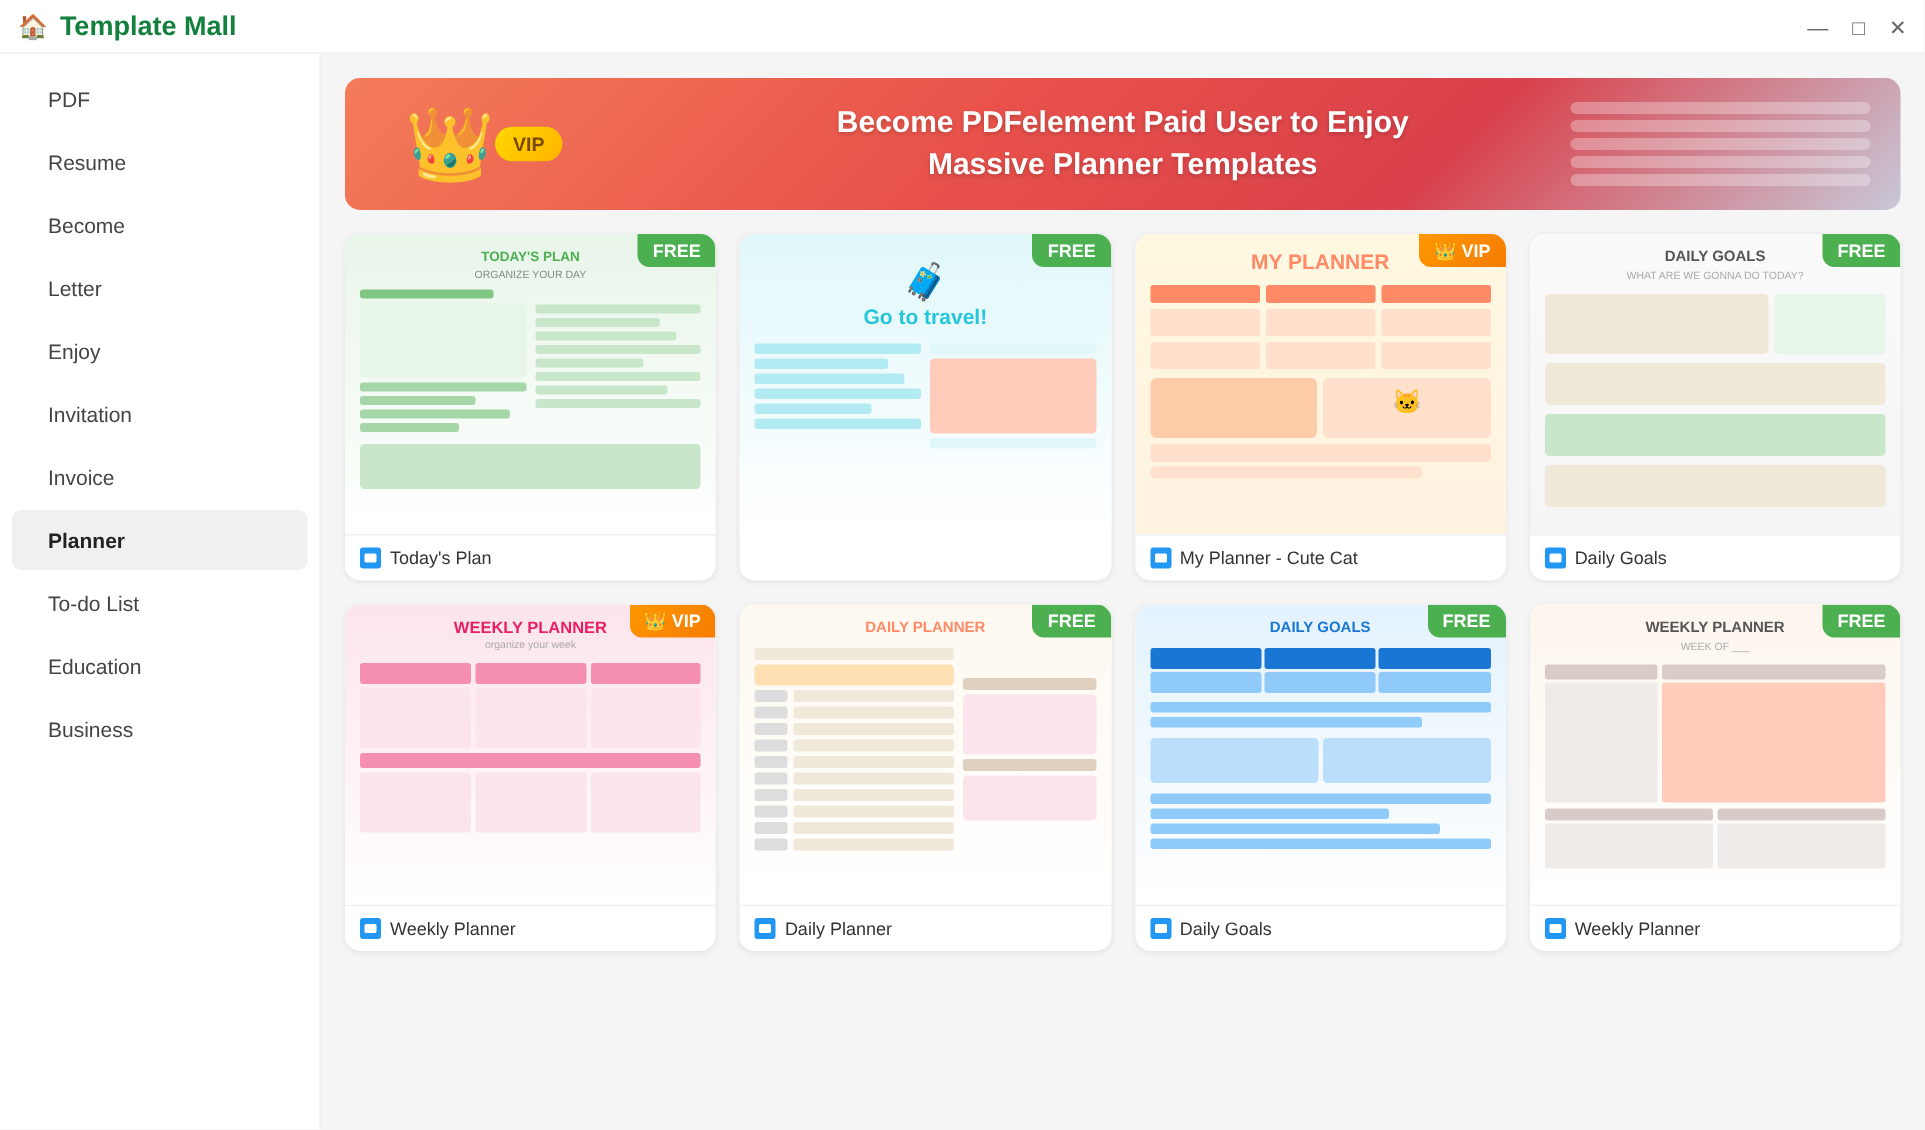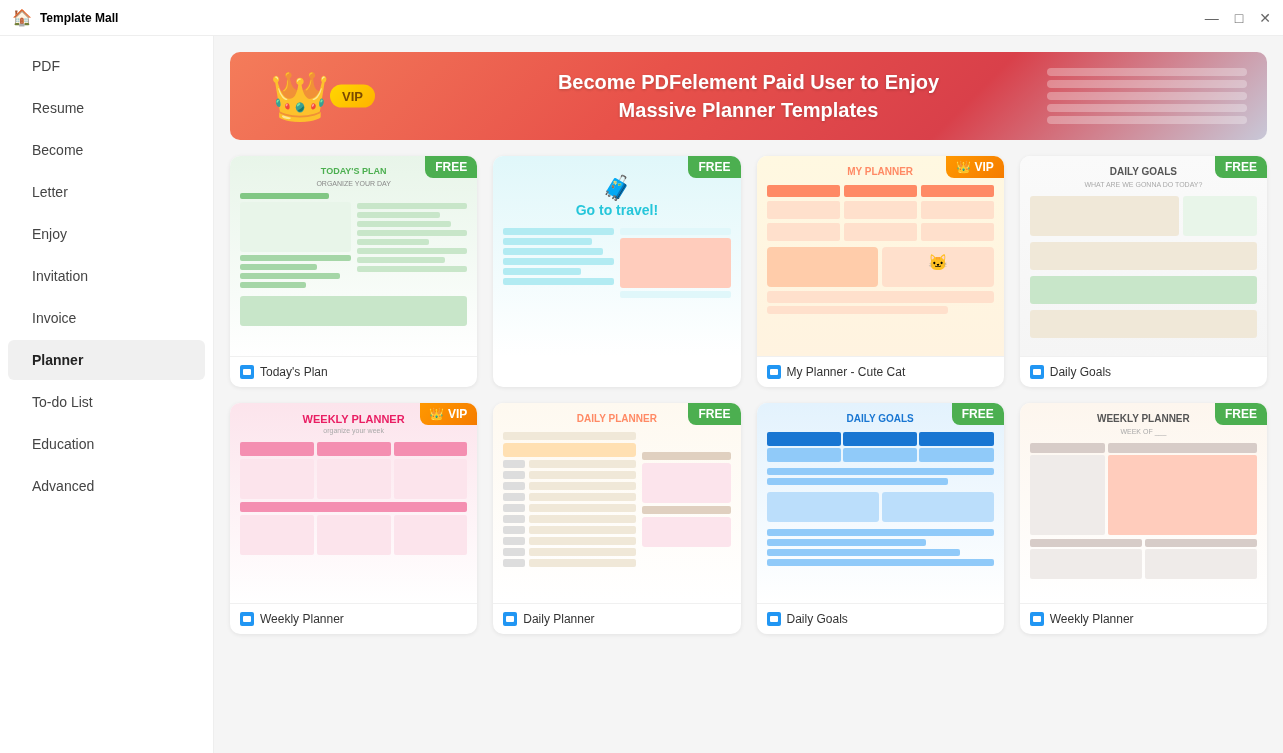--- a/index.html
+++ b/index.html
@@ -15,23 +15,23 @@
       padding: 0 12px;
       border-bottom: 1px solid #eee;
       flex-shrink: 0;
     }
     .titlebar-left {
       display: flex;
       align-items: center;
       gap: 8px;
     }
     .titlebar-title {
-      font-size: 12px;
+      font-size: 18px;
       font-weight: 600;
-      color: #000000;
+      color: #15803d;
     }
     .titlebar-icon {
       color: #e05c2e;
       font-size: 16px;
     }
     .titlebar-controls {
       display: flex;
       gap: 16px;
       align-items: center;
     }
@@ -256,21 +256,21 @@
     }
 
     .travel-title {
       font-size: 14px;
       font-weight: 700;
       color: #26c6da;
       text-align: center;
     }
 
     .myplanner-title {
-      font-size: 10px;
+      font-size: 14px;
       font-weight: 700;
       color: #ff8a65;
       text-align: center;
       margin-bottom: 8px;
     }
     .myplanner-row {
       display: grid;
       grid-template-columns: 1fr 1fr 1fr;
       gap: 4px;
       margin-bottom: 4px;
@@ -416,21 +416,21 @@
     <div class="sidebar-item">PDF</div>
     <div class="sidebar-item">Resume</div>
     <div class="sidebar-item">Become</div>
     <div class="sidebar-item">Letter</div>
     <div class="sidebar-item">Enjoy</div>
     <div class="sidebar-item">Invitation</div>
     <div class="sidebar-item">Invoice</div>
     <div class="sidebar-item active">Planner</div>
     <div class="sidebar-item">To-do List</div>
     <div class="sidebar-item">Education</div>
-    <div class="sidebar-item">Advanced</div>
+    <div class="sidebar-item">Business</div>
   </div>
 
   <div class="content">
 
     <div class="banner">
       <div class="banner-crown">👑</div>
       <div class="banner-vip-badge">VIP</div>
       <div class="banner-text">
         <div>Become PDFelement Paid User to Enjoy</div>
         <div>Massive Planner Templates</div>

